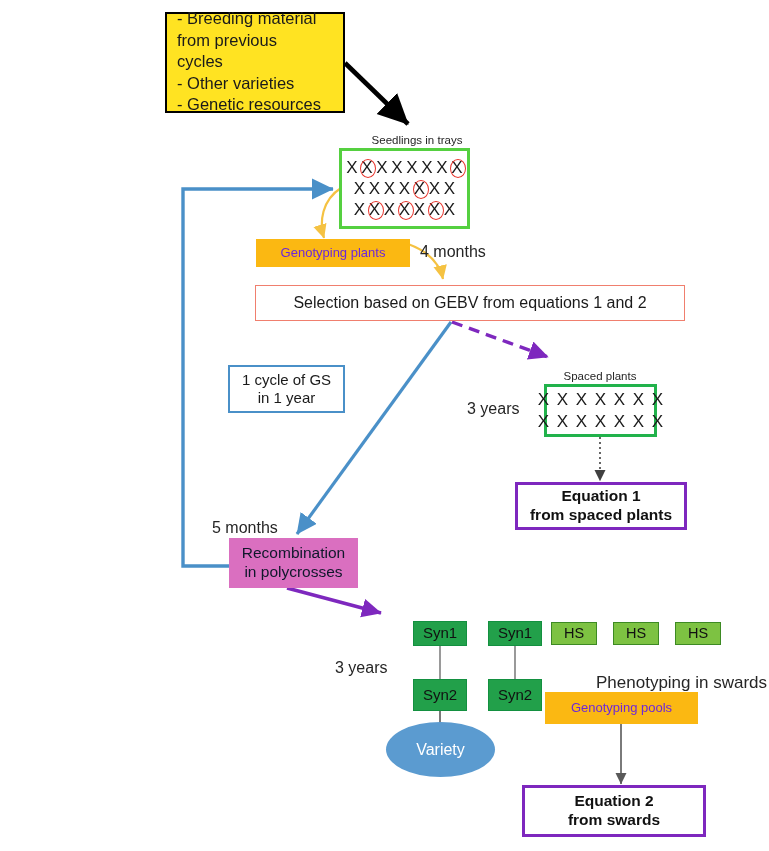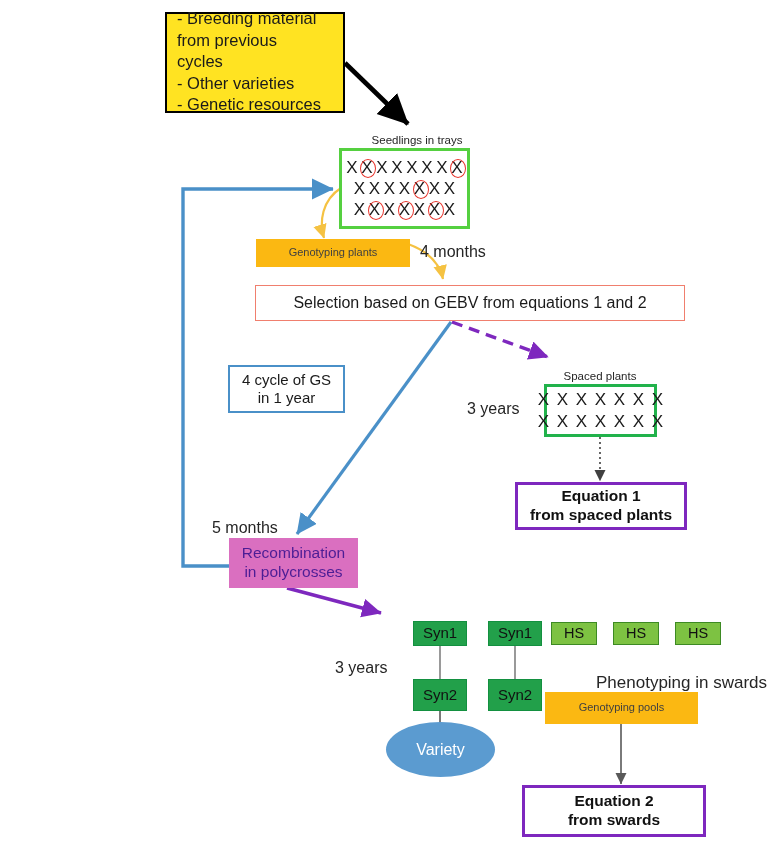--- a/index.html
+++ b/index.html
@@ -100,22 +100,22 @@
   .caption {
     font-size: 11.5px;
     color: #262626;
     text-align: center;
   }
 
   
   .box-orange {
     background: #FBB812;
     border: none;
-    font-size: 11px;
-    color: #404040;
+    font-size: 13px;
+    color: #6d28d9;
   }
 
   
   .box-selection {
     background: #ffffff;
     border: 1.5px solid #F07F6E;
     font-size: 16px;
   }
 
   
@@ -123,21 +123,21 @@
     background: #ffffff;
     border: 2px solid #4A90C8;
     font-size: 15px;
   }
 
   
   .box-recomb {
     background: #DA6FC0;
     border: none;
     font-size: 15.5px;
-    color: #4c1d95;
+    color: #0f172a;
   }
 
   
   .box-equation {
     background: #ffffff;
     border: 3.5px solid #7E28BE;
     font-size: 15.5px;
     font-weight: bold;
     color: #111111;
   }
@@ -264,21 +264,21 @@
     <span>Genotyping plants</span>
   </div>
 
   <div class="lbl t-time" style="left:420px; top:243px;">4 months</div>
 
   <div class="node box-selection" style="left:255px; top:285px; width:430px; height:36px;">
     <span>Selection based on GEBV from equations 1 and 2</span>
   </div>
 
   <div class="node box-cycle" style="left:228px; top:365px; width:117px; height:48px;">
-    <span>4 cycle of GS</span>
+    <span>1 cycle of GS</span>
     <span>in 1 year</span>
   </div>
 
   <div class="lbl t-time" style="left:467px; top:400px;">3 years</div>
 
   <div class="lbl caption" style="left:545px; top:370px; width:110px; text-align:center;">Spaced plants</div>
 
   <div class="node tray spaced" style="left:544px; top:384px; width:113px; height:53px;">
     <div class="tray-row" id="prow0">
         <span class="cellx">X</span>

